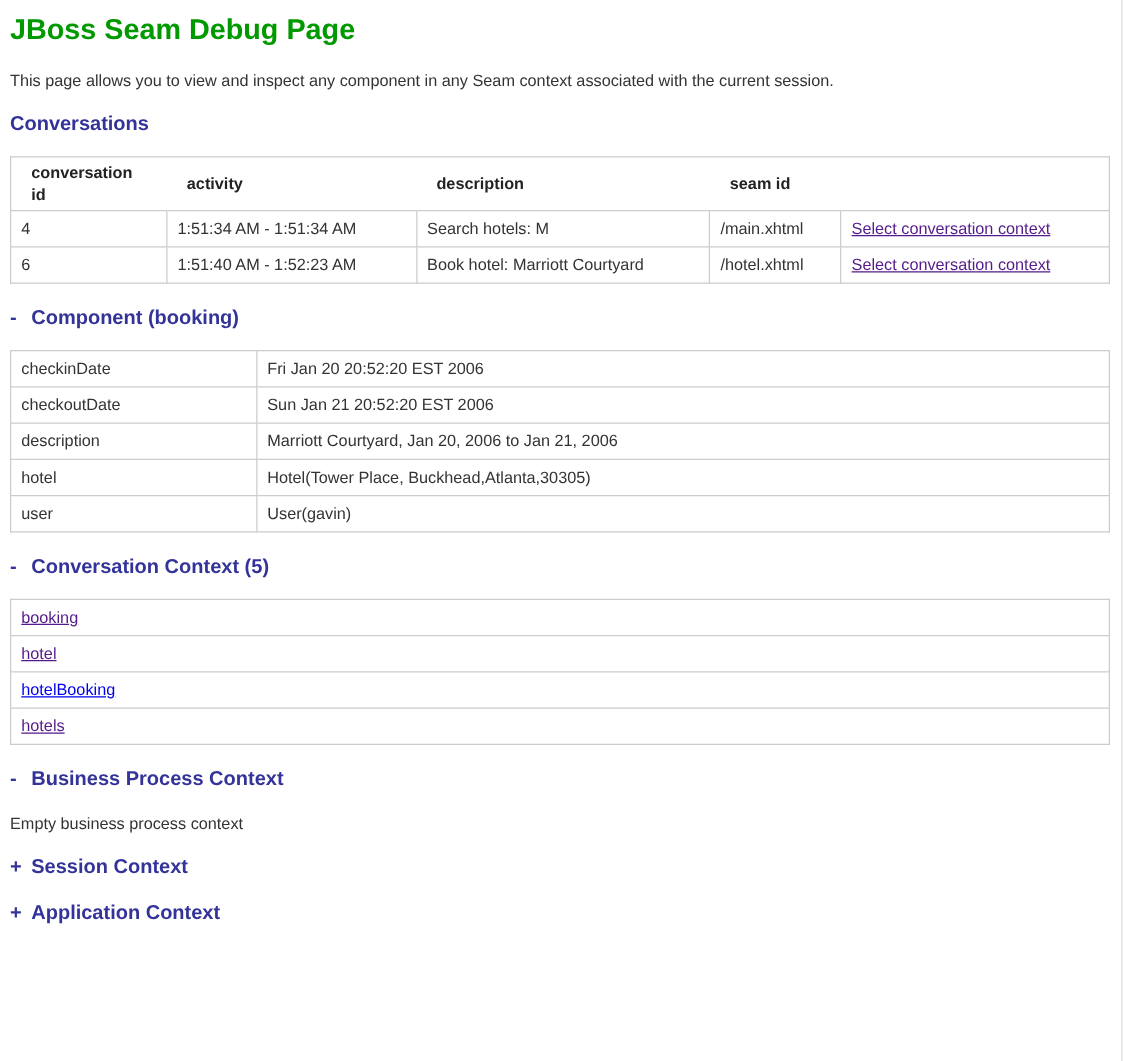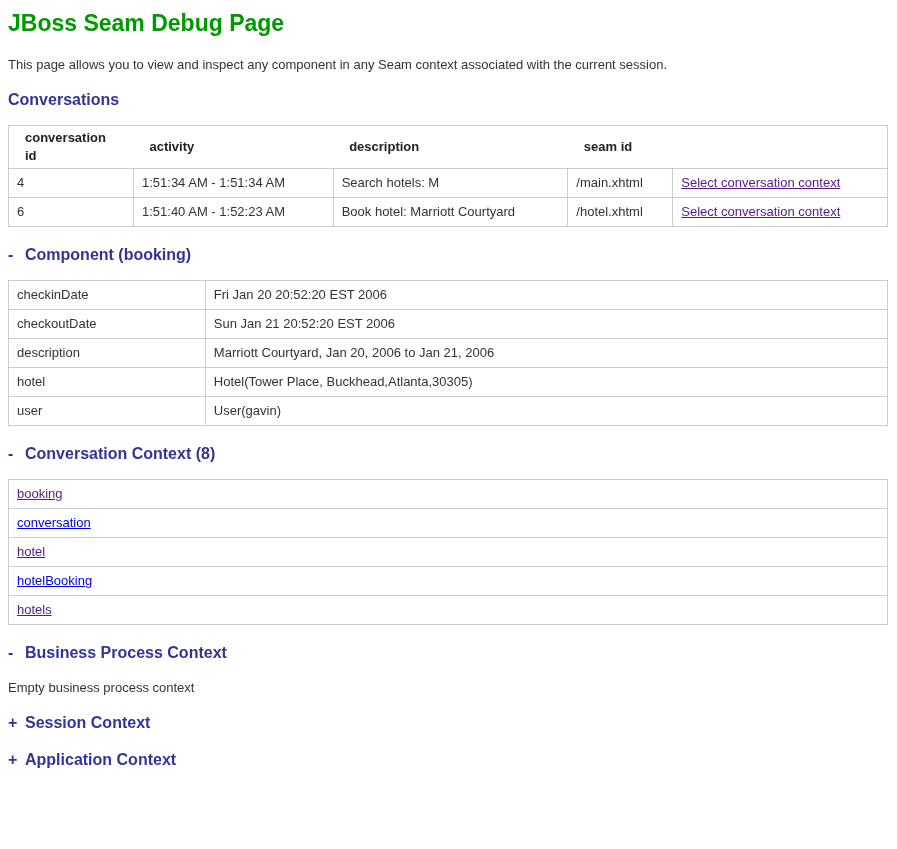--- a/index.html
+++ b/index.html
@@ -137,29 +137,26 @@
       <td>hotel</td>
       <td>Hotel(Tower Place, Buckhead,Atlanta,30305)</td>
     </tr>
     <tr>
       <td>user</td>
       <td>User(gavin)</td>
     </tr>
   </tbody>
 </table>
 
-<h2><span class="marker">-</span><span>Conversation Context (8)</span></h2>
+<h2><span class="marker">-</span><span>Conversation Context (5)</span></h2>
 
 <table class="grid">
   <tbody>
     <tr>
       <td><a href="#" class="visited">booking</a></td>
-    </tr>
-    <tr>
-      <td><a href="#">conversation</a></td>
     </tr>
     <tr>
       <td><a href="#" class="visited">hotel</a></td>
     </tr>
     <tr>
       <td><a href="#">hotelBooking</a></td>
     </tr>
     <tr>
       <td><a href="#" class="visited">hotels</a></td>
     </tr>

